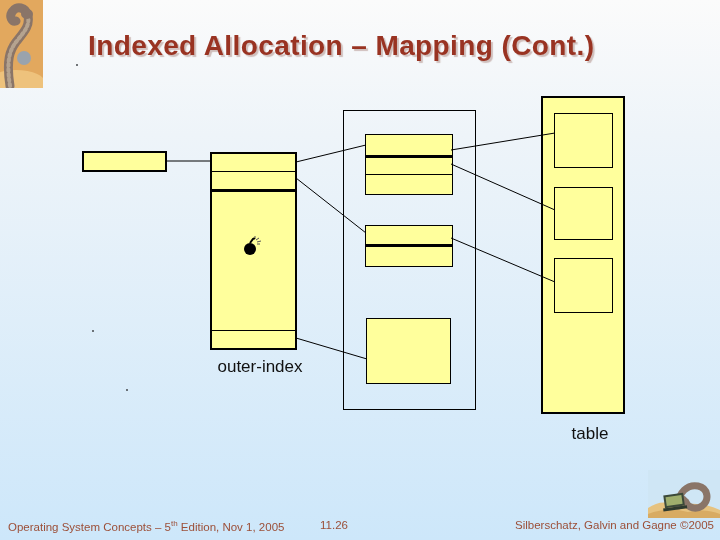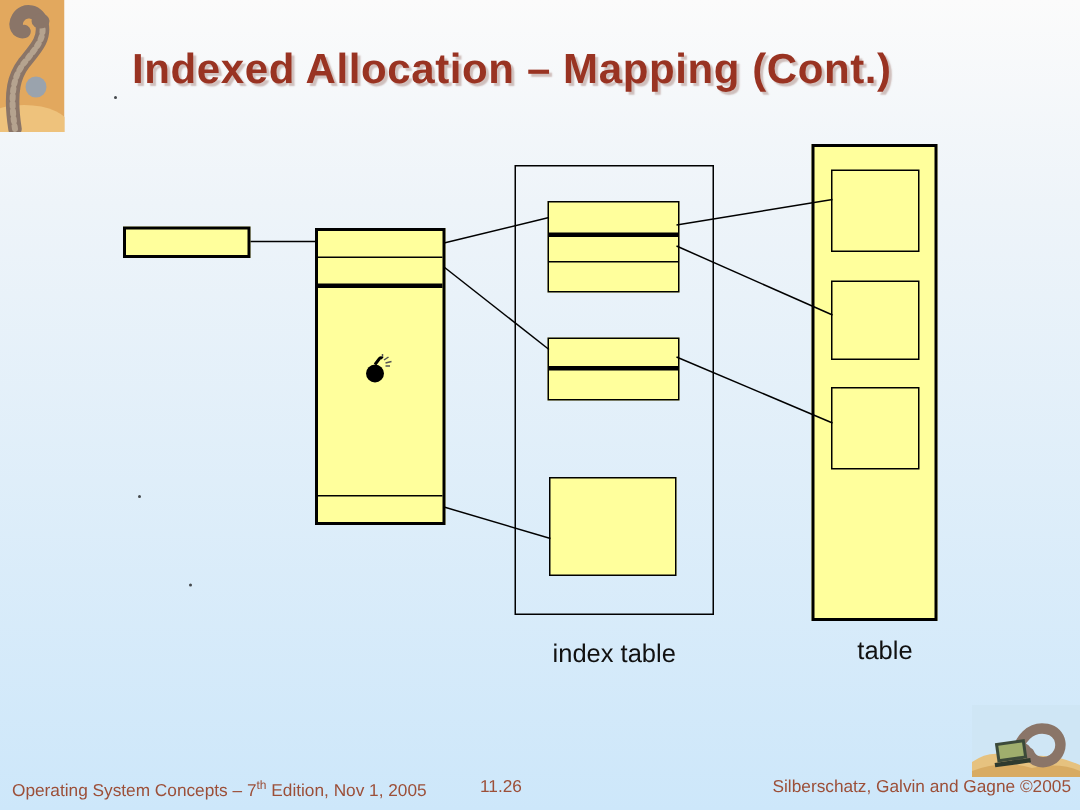--- a/index.html
+++ b/index.html
@@ -113,35 +113,35 @@
   <svg class="abs wires" width="720" height="540" viewBox="0 0 720 540">
     <line x1="167" y1="161" x2="211" y2="161"></line>
     <line x1="296" y1="162" x2="366" y2="145"></line>
     <line x1="296" y1="178" x2="366" y2="233"></line>
     <line x1="296" y1="338" x2="367" y2="359"></line>
     <line x1="451" y1="150" x2="555" y2="133"></line>
     <line x1="451" y1="164" x2="555" y2="210"></line>
     <line x1="451" y1="238" x2="555" y2="282"></line>
   </svg>
 
-  <div class="abs diagram-label" style="left:343px;top:426px;width:133px">index table</div>
+  <div class="abs diagram-label" style="left:195px;top:357px;width:130px">outer-index</div>
   <div class="abs diagram-label" style="left:555px;top:424px;width:70px">table</div>
 
   <svg class="abs" style="left:648px;top:470px" width="72" height="48" viewBox="0 0 72 48">
     <rect x="0" y="0" width="72" height="48" fill="#cfe6f5"></rect>
     <path d="M0,48 L0,38 Q14,28 30,36 Q50,30 72,40 L72,48 Z" fill="#e6c27f"></path>
     <path d="M0,48 L0,44 Q20,36 40,42 Q58,38 72,44 L72,48 Z" fill="#d8ab62"></path>
     <path d="M30,36 C30,22 40,14 50,16 C60,18 62,30 54,36 C48,40 40,38 38,32" fill="none" stroke="#8a7568" stroke-width="7" stroke-linecap="round"></path>
     <path d="M38,32 C36,26 30,26 28,30" fill="none" stroke="#8a7568" stroke-width="5" stroke-linecap="round"></path>
     <g transform="rotate(-8 26 30)">
       <rect x="16" y="24" width="20" height="13" fill="#3c4a3a"></rect>
       <rect x="18" y="26" width="16" height="9" fill="#9fae6d"></rect>
       <rect x="14" y="37" width="24" height="3" fill="#2e3a2e"></rect>
     </g>
   </svg>
 
   <div class="abs footer-text" style="left:8px">
-    <span>Operating System Concepts – 7</span><sup>th</sup><span> Edition, Nov 1, 2005</span>
+    <span>Operating System Concepts – 5</span><sup>th</sup><span> Edition, Nov 1, 2005</span>
   </div>
   <div class="abs footer-text footer-center">11.26</div>
   <div class="abs footer-text footer-right">Silberschatz, Galvin and Gagne ©2005</div>
 
 </div>
 
 </body></html>

